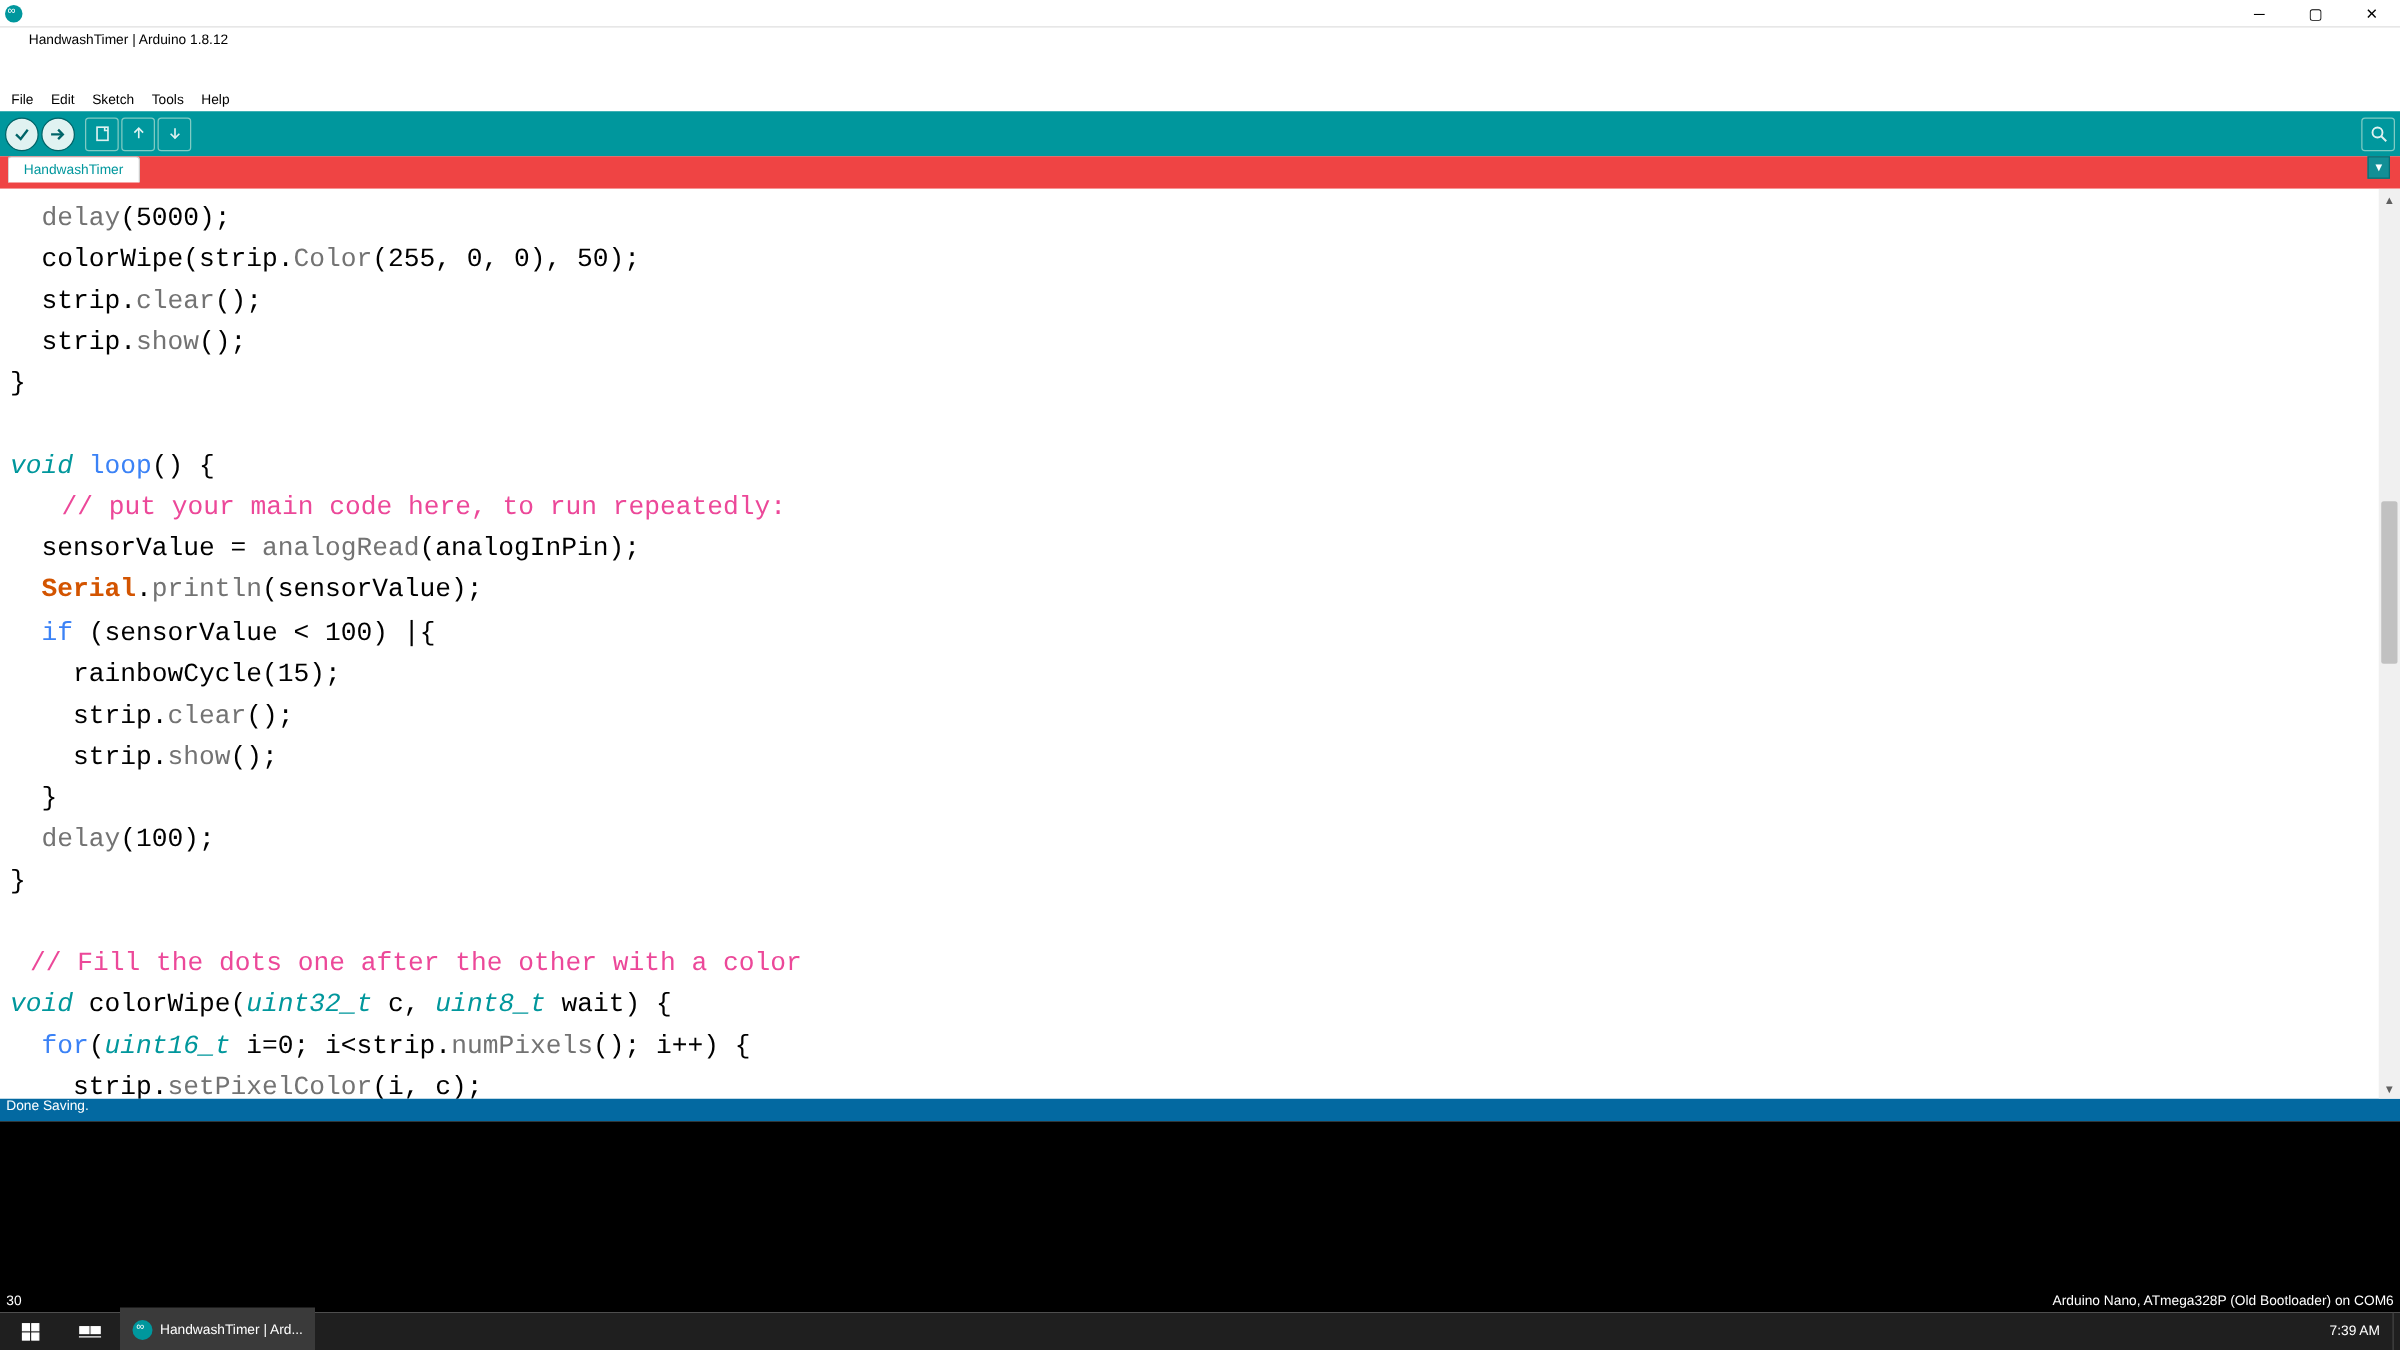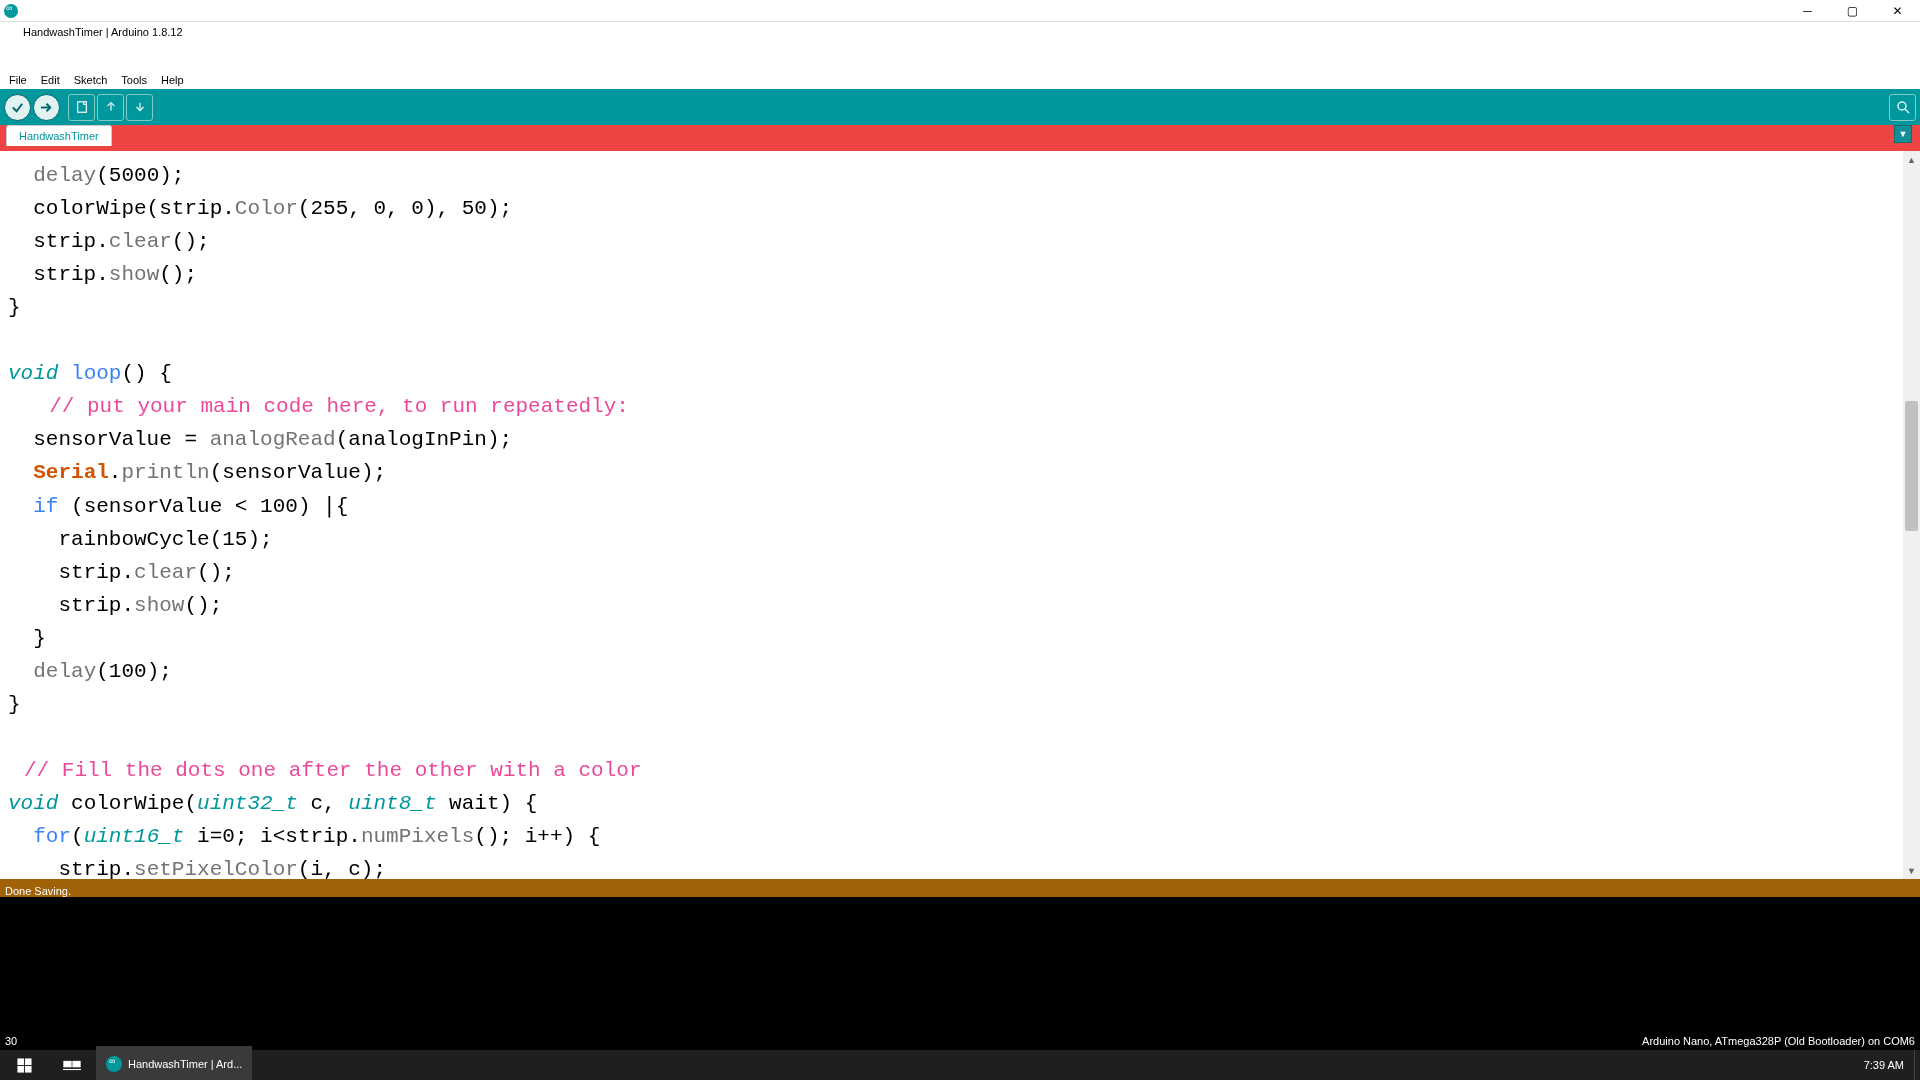--- a/index.html
+++ b/index.html
@@ -136,24 +136,24 @@
   position:absolute;
   left:2px; width:13px;
   top:250px; height:130px;
   background:#c1c1c1;
   border-radius:2px;
 }
 
 
 .statusbar{
   height:18px;
-  background:#a16207;
+  background:#0369a1;
   color:#fff;
   font-size:11px;
-  display:flex;align-items:flex-end;
+  display:flex;align-items:flex-start;
   padding:0 5px;
 }
 
 
 .console{
   height:135px;
   background:#000;
 }
 
 

